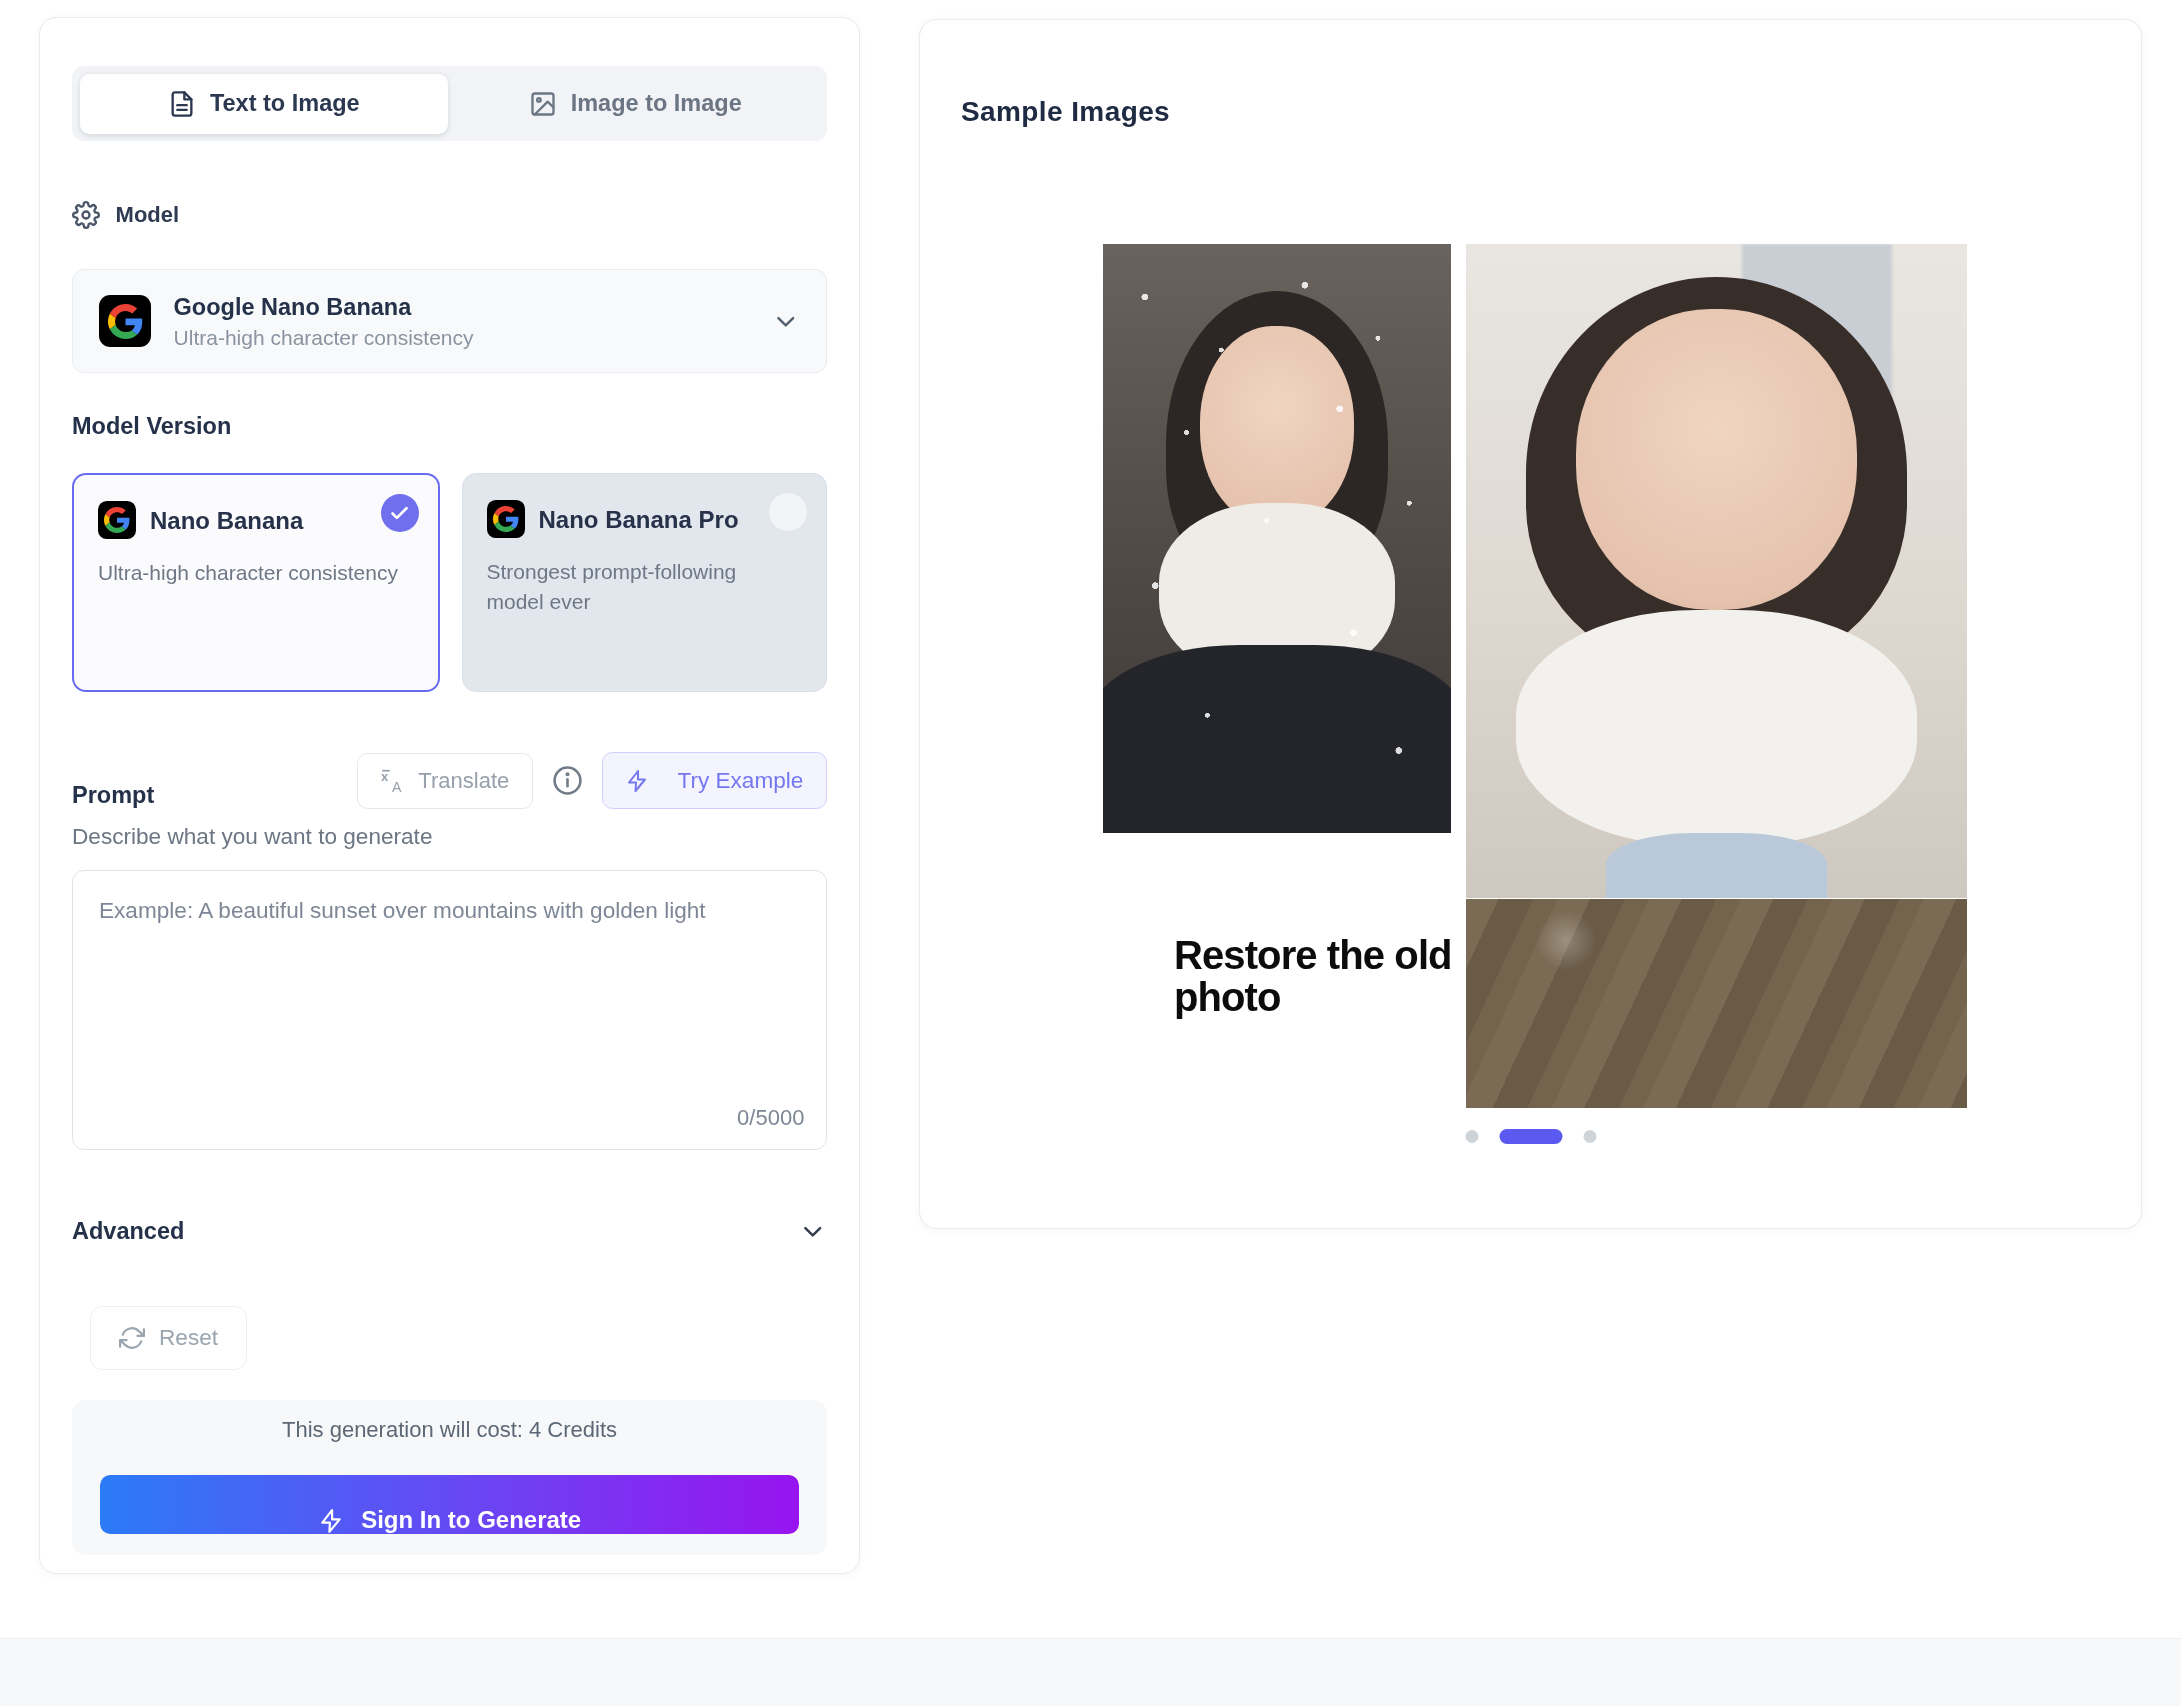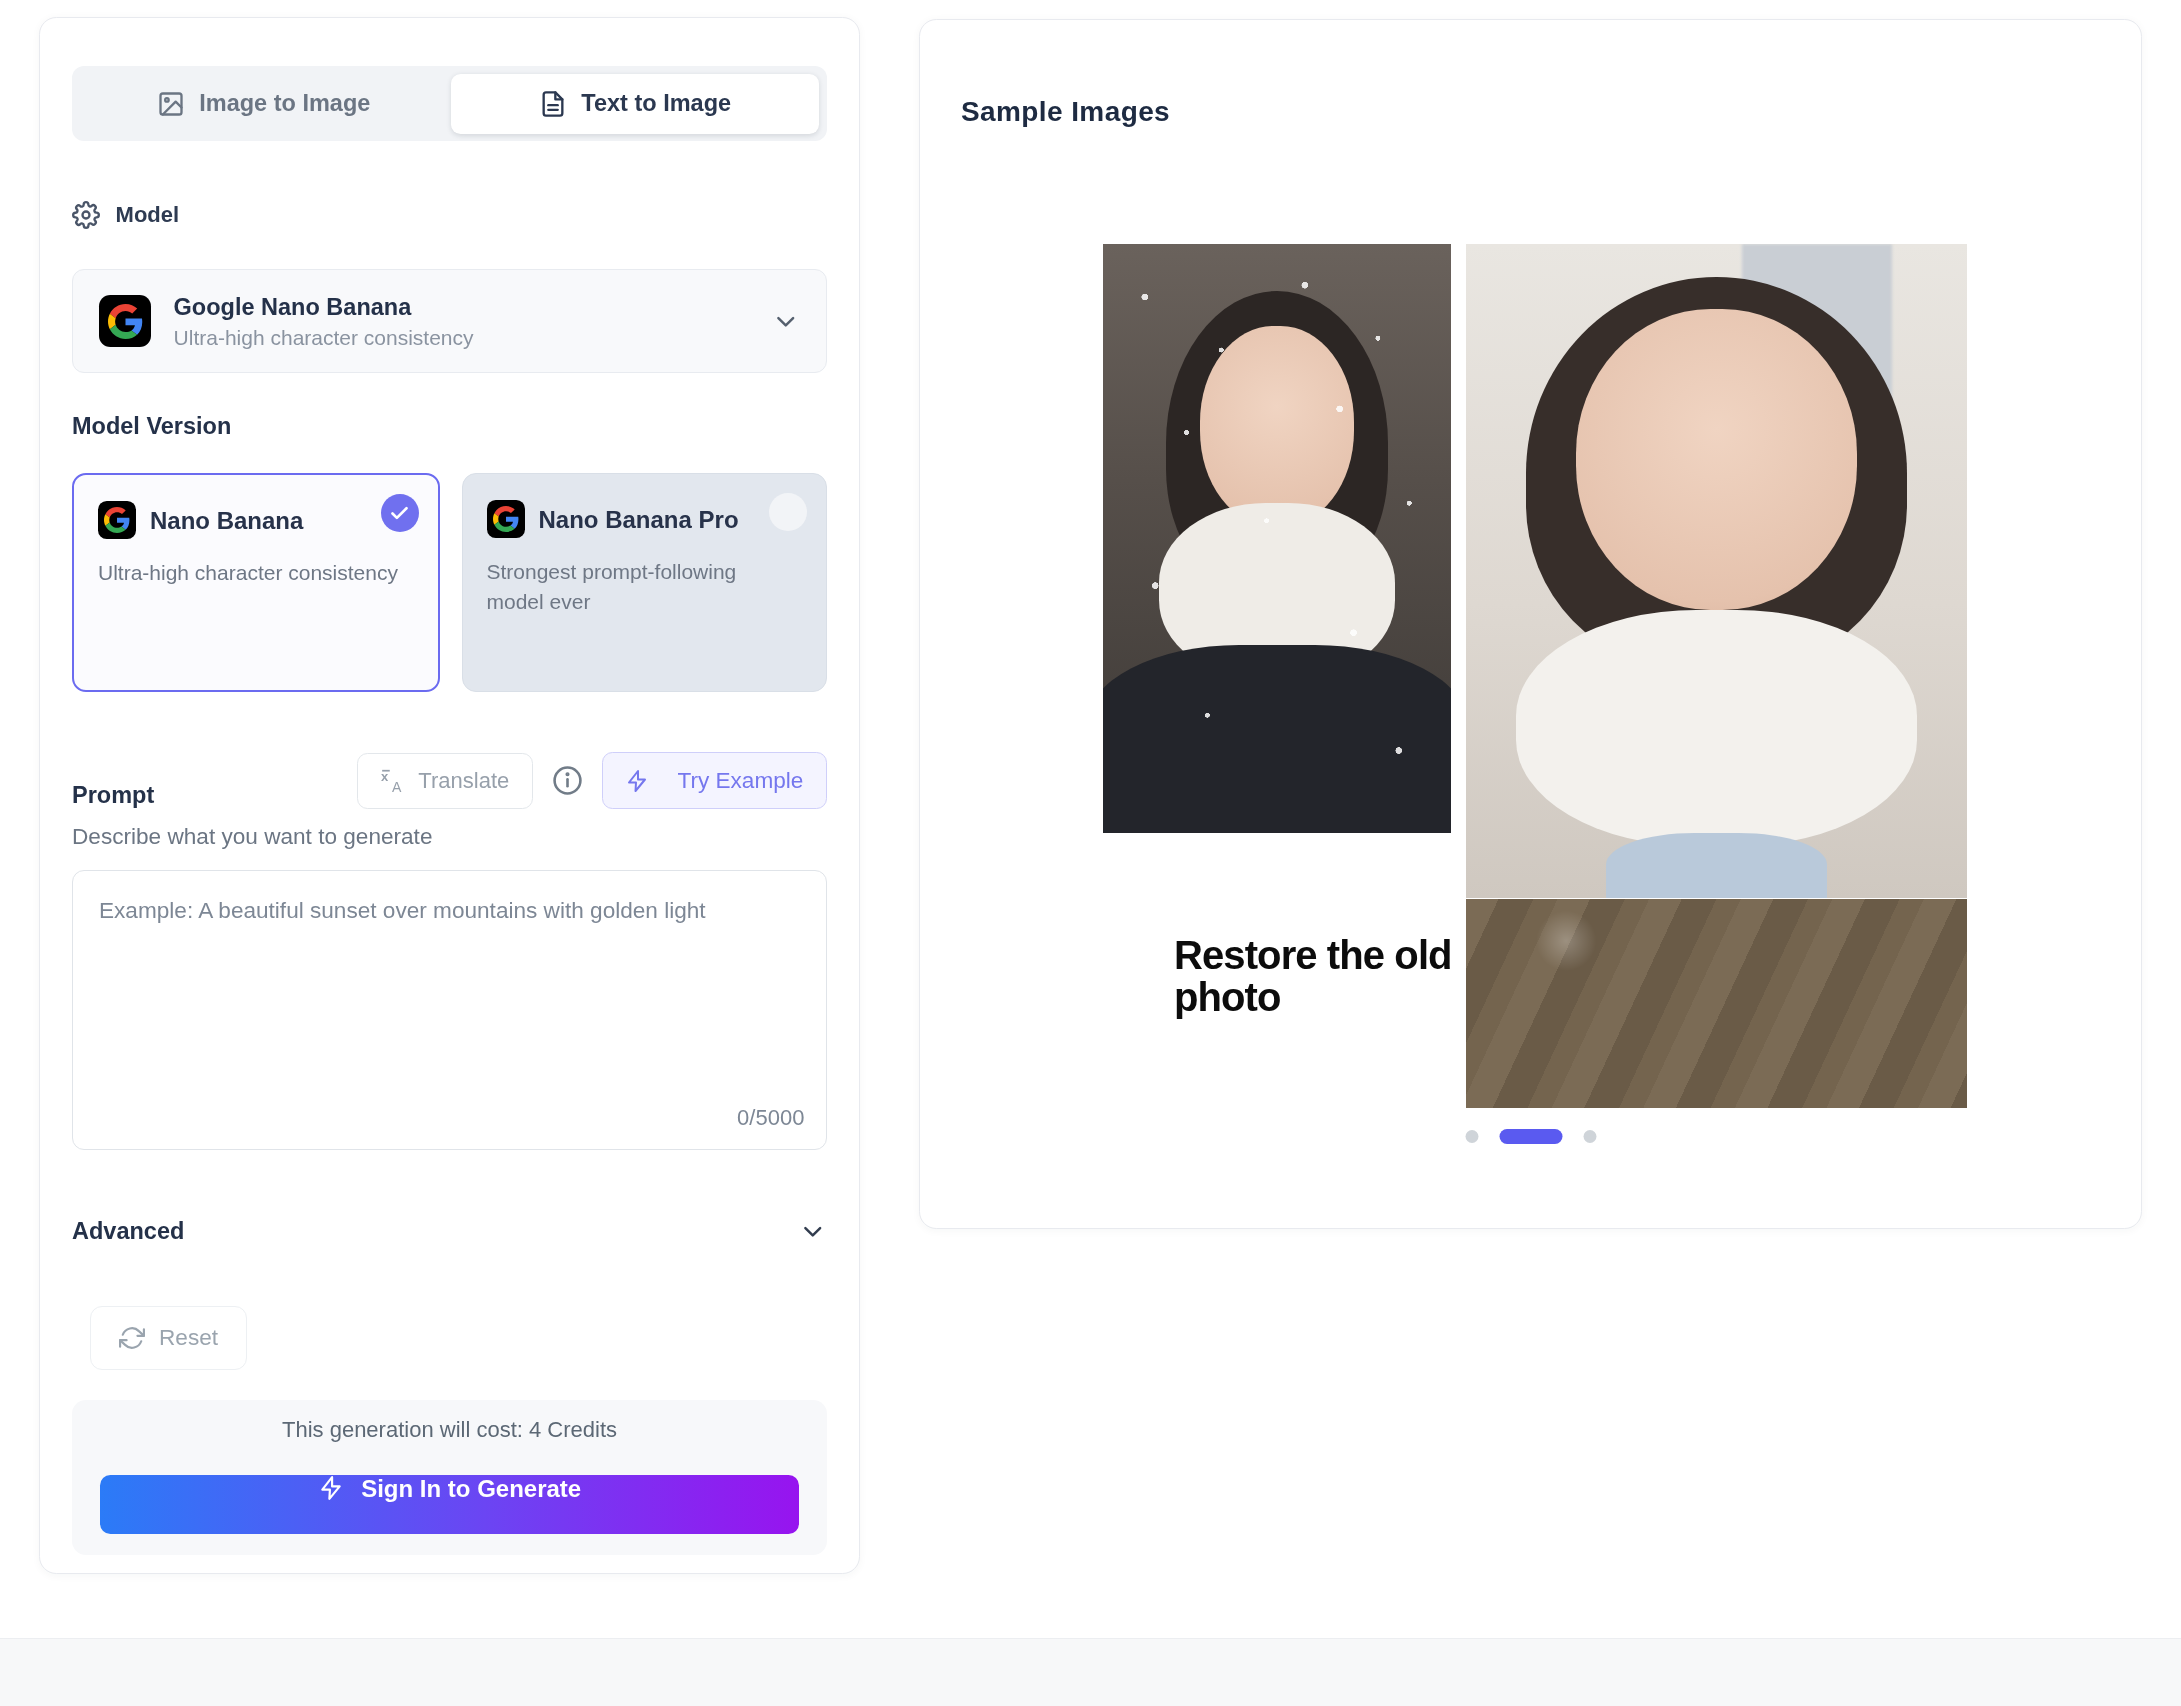--- a/index.html
+++ b/index.html
@@ -94,21 +94,21 @@
   .btn-reset .icon { width:26px; height:26px; }
   .btn-generate { margin-left:auto; height:64px; padding:0 33px; display:flex; align-items:center; gap:15.6px;
     border:none; border-radius:12px; color:#fff; font-size:24px; font-weight:700; cursor:pointer;
     background:linear-gradient(90deg,#b487f9 0%,#9e8cf6 100%); }
   .btn-generate .icon { width:29.5px; height:29.5px; }
 
   .billing-box { position:absolute; left:32px; right:32px; top:1382px; height:155px;
     background:#f7f8fa; border-radius:14px; text-align:center; }
   .cost-text { font-size:22px; color:#5c6875; margin-top:17px; }
   .btn-signin { position:absolute; left:28px; right:28px; bottom:21px; height:59px;
-    display:flex; align-items:flex-start; justify-content:center; gap:17.4px;
+    display:flex; align-items:flex-end; justify-content:center; gap:17.4px;
     border:none; border-radius:10.4px; color:#fff; font-size:24px; font-weight:700; cursor:pointer;
     background:linear-gradient(90deg,#2b7bf7 0%,#6b45f3 55%,#9714ef 100%); }
   .btn-signin .icon { width:26px; height:26px; }
 
   
   .samples-card {
     position:absolute; left:919px; top:19px; width:1223px; height:1210px;
     background:#fff; border:0.9px solid #e8eaef; border-radius:17.4px;
     box-shadow:0 1.7px 8.7px rgba(30,40,60,.04);
   }
@@ -170,40 +170,40 @@
 
   .footer-bar { position:absolute; left:0; right:0; bottom:0; height:69px;
     background:#f7f8f9; border-top:0.9px solid #eceef1; }
 </style>
 </head>
 <body>
 
 <div class="gen-card">
 
   <div class="tab-bar">
-    <div class="tab">
-      <span class="icon">
-        <svg viewBox="0 0 24 24" fill="none" stroke="currentColor" stroke-width="2" stroke-linecap="round" stroke-linejoin="round">
-            <rect x="3" y="3" width="18" height="18" rx="2"></rect>
-            <circle cx="8.5" cy="8.5" r="1.5"></circle>
-            <polyline points="21 15 16 10 5 21"></polyline>
-          </svg>
-      </span>
-      <span>Image to Image</span>
-    </div>
     <div class="tab active">
       <span class="icon">
         <svg viewBox="0 0 24 24" fill="none" stroke="currentColor" stroke-width="2" stroke-linecap="round" stroke-linejoin="round">
             <path d="M14 2H6a2 2 0 0 0-2 2v16a2 2 0 0 0 2 2h12a2 2 0 0 0 2-2V8z"></path>
             <polyline points="14 2 14 8 20 8"></polyline>
             <line x1="16" y1="13" x2="8" y2="13"></line>
             <line x1="16" y1="17" x2="8" y2="17"></line>
           </svg>
       </span>
       <span>Text to Image</span>
+    </div>
+    <div class="tab">
+      <span class="icon">
+        <svg viewBox="0 0 24 24" fill="none" stroke="currentColor" stroke-width="2" stroke-linecap="round" stroke-linejoin="round">
+            <rect x="3" y="3" width="18" height="18" rx="2"></rect>
+            <circle cx="8.5" cy="8.5" r="1.5"></circle>
+            <polyline points="21 15 16 10 5 21"></polyline>
+          </svg>
+      </span>
+      <span>Image to Image</span>
     </div>
   </div>
 
   <div class="model-head">
     <span class="icon">
       <svg viewBox="0 0 24 24" fill="none" stroke="currentColor" stroke-width="2" stroke-linecap="round" stroke-linejoin="round">
           <circle cx="12" cy="12" r="3"></circle>
           <path d="M19.4 15a1.65 1.65 0 0 0 .33 1.82l.06.06a2 2 0 0 1-2.83 2.83l-.06-.06a1.65 1.65 0 0 0-1.82-.33 1.65 1.65 0 0 0-1 1.51V21a2 2 0 0 1-4 0v-.09A1.65 1.65 0 0 0 9 19.4a1.65 1.65 0 0 0-1.82.33l-.06.06a2 2 0 0 1-2.83-2.83l.06-.06a1.65 1.65 0 0 0 .33-1.82 1.65 1.65 0 0 0-1.51-1H3a2 2 0 0 1 0-4h.09A1.65 1.65 0 0 0 4.6 9a1.65 1.65 0 0 0-.33-1.82l-.06-.06a2 2 0 0 1 2.83-2.83l.06.06a1.65 1.65 0 0 0 1.82.33H9a1.65 1.65 0 0 0 1-1.51V3a2 2 0 0 1 4 0v.09a1.65 1.65 0 0 0 1 1.51 1.65 1.65 0 0 0 1.82-.33l.06-.06a2 2 0 0 1 2.83 2.83l-.06.06a1.65 1.65 0 0 0-.33 1.82V9a1.65 1.65 0 0 0 1.51 1H21a2 2 0 0 1 0 4h-.09a1.65 1.65 0 0 0-1.51 1z"></path>
         </svg>
     </span>

